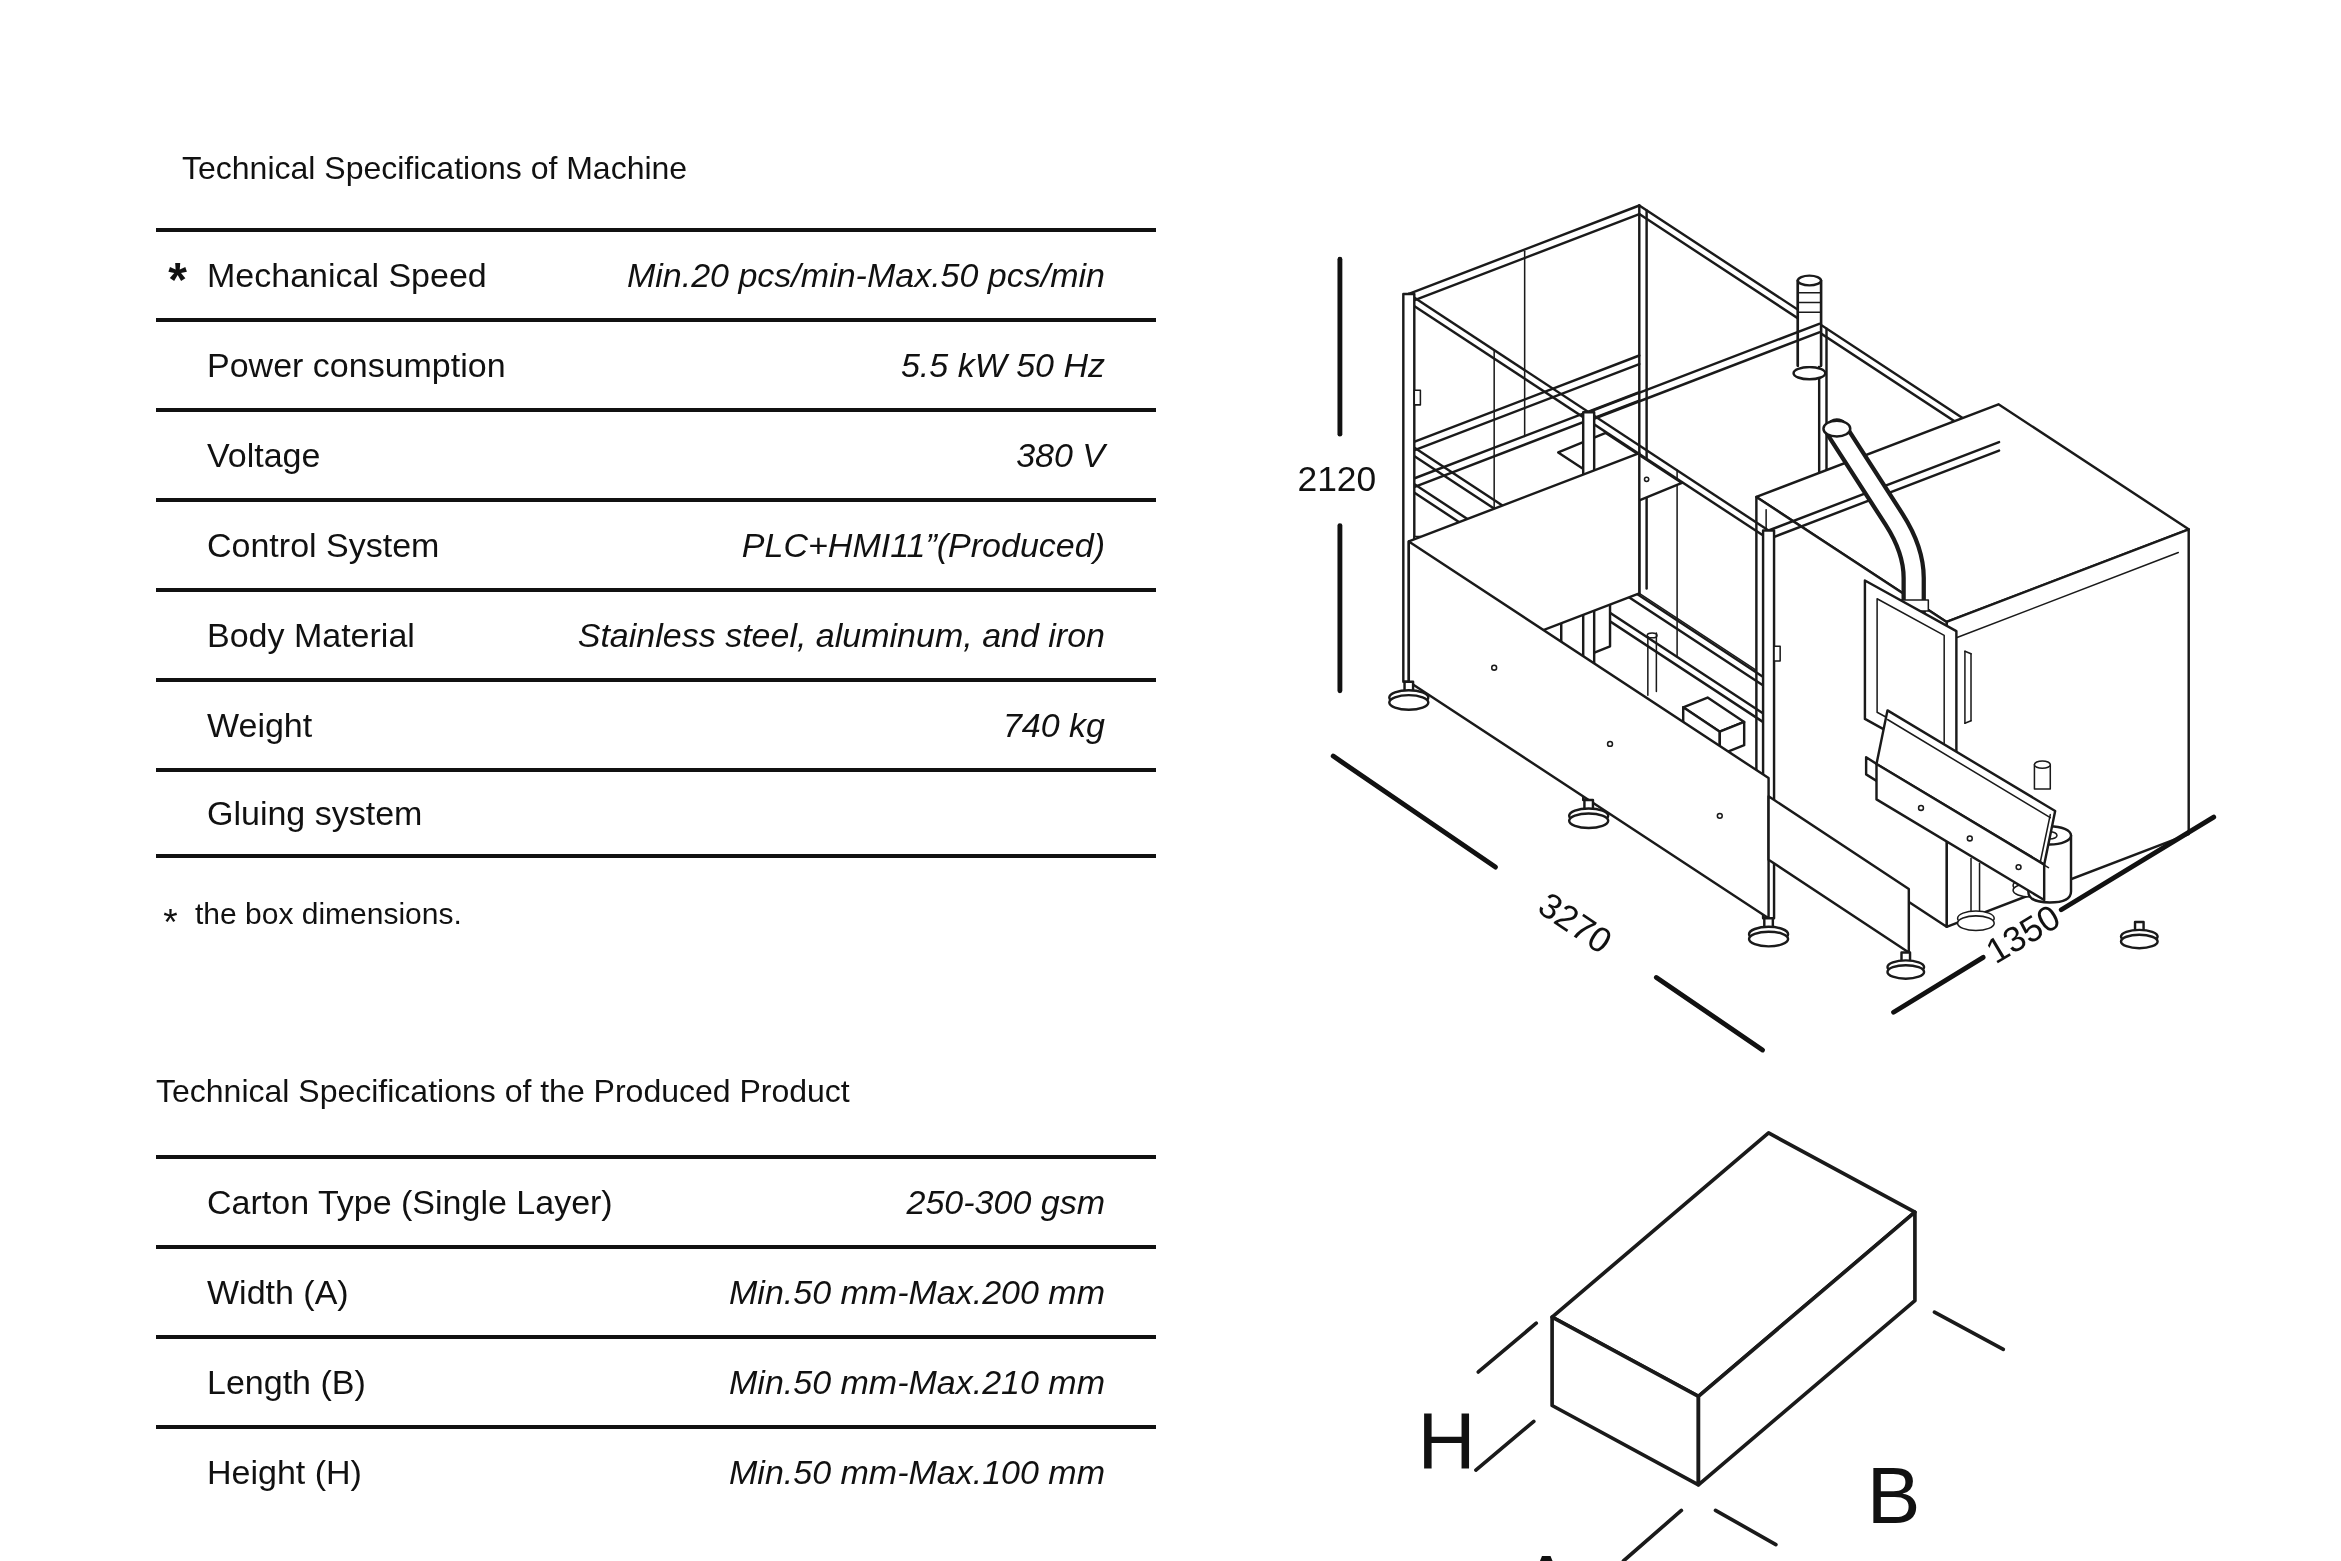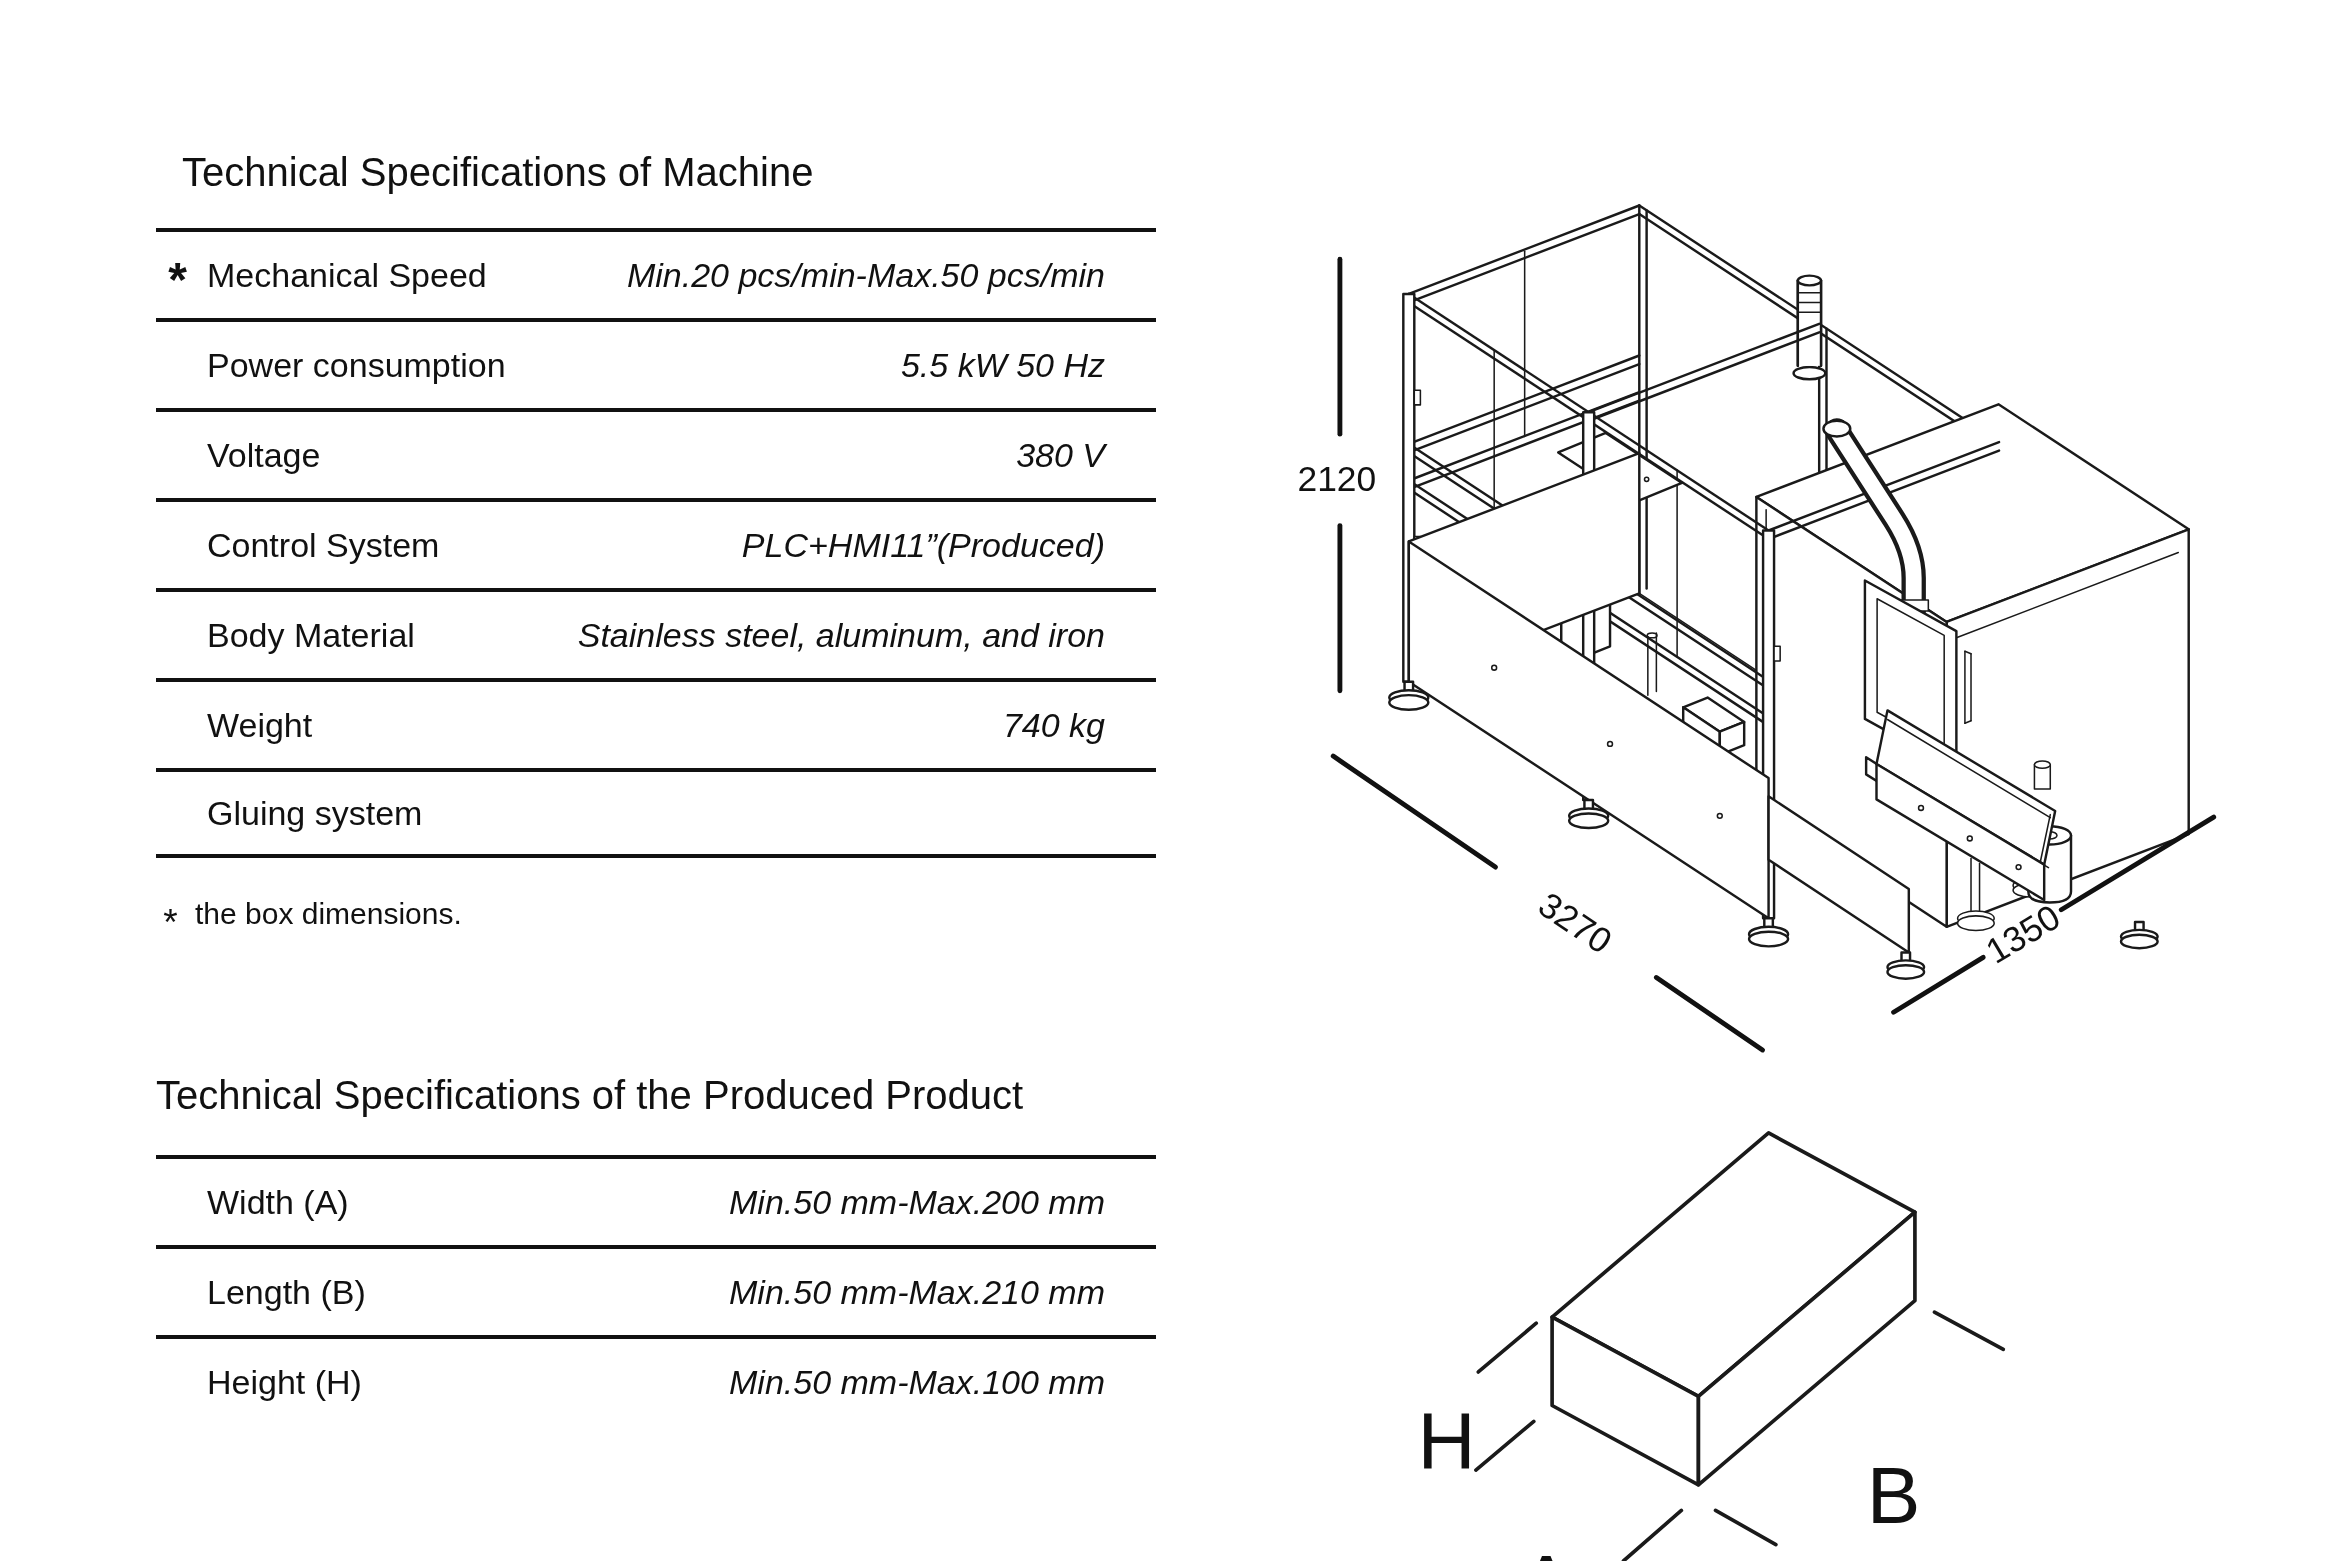--- a/index.html
+++ b/index.html
@@ -1,18 +1,18 @@
 <!DOCTYPE html>
 <html style="font-size:9.8px"><head>
 <meta charset="utf-8">
 <style>
   html,body{margin:0;padding:0;background:#fff;}
   .page{position:relative;width:2342px;height:1561px;background:#fff;overflow:hidden;
         font-family:"Liberation Sans",sans-serif;color:#111;}
-  .title{position:absolute;font-size:40px;letter-spacing:0;white-space:nowrap;}
+  .title{position:absolute;font-size:32px;letter-spacing:0;white-space:nowrap;}
   .t1{left:182px;top:150px;}
   .t2{left:156px;top:1073px;}
   .spec-table{position:absolute;left:156px;width:1000px;}
   .tbl1{top:228px;}
   .tbl2{top:1155px;}
   .srow{position:relative;display:flex;justify-content:space-between;align-items:center;
         height:90px;border-top:4.9px solid #111;padding:0 51px 0 40px;box-sizing:border-box;
         font-size:34px;white-space:nowrap;}
   .tbl1 .srow:last-child{border-bottom:4.9px solid #111;}
   .lbl{text-align:left;margin-left:11px;}
@@ -64,20 +64,24 @@
   </div>
 
   <div class="footnote">
     <span class="fn-star">*</span>
     <div class="fn-text">the box dimensions.</div>
   </div>
 
   <div class="title t2">Technical Specifications of the Produced Product</div>
 
   <div class="spec-table tbl2">
+    <div class="srow">
+      <span class="lbl">Carton Type (Single Layer)</span>
+      <span class="val">250-300 gsm</span>
+    </div>
     <div class="srow">
       <span class="lbl">Width (A)</span>
       <span class="val">Min.50 mm-Max.200 mm</span>
     </div>
     <div class="srow">
       <span class="lbl">Length (B)</span>
       <span class="val">Min.50 mm-Max.210 mm</span>
     </div>
     <div class="srow">
       <span class="lbl">Height (H)</span>

